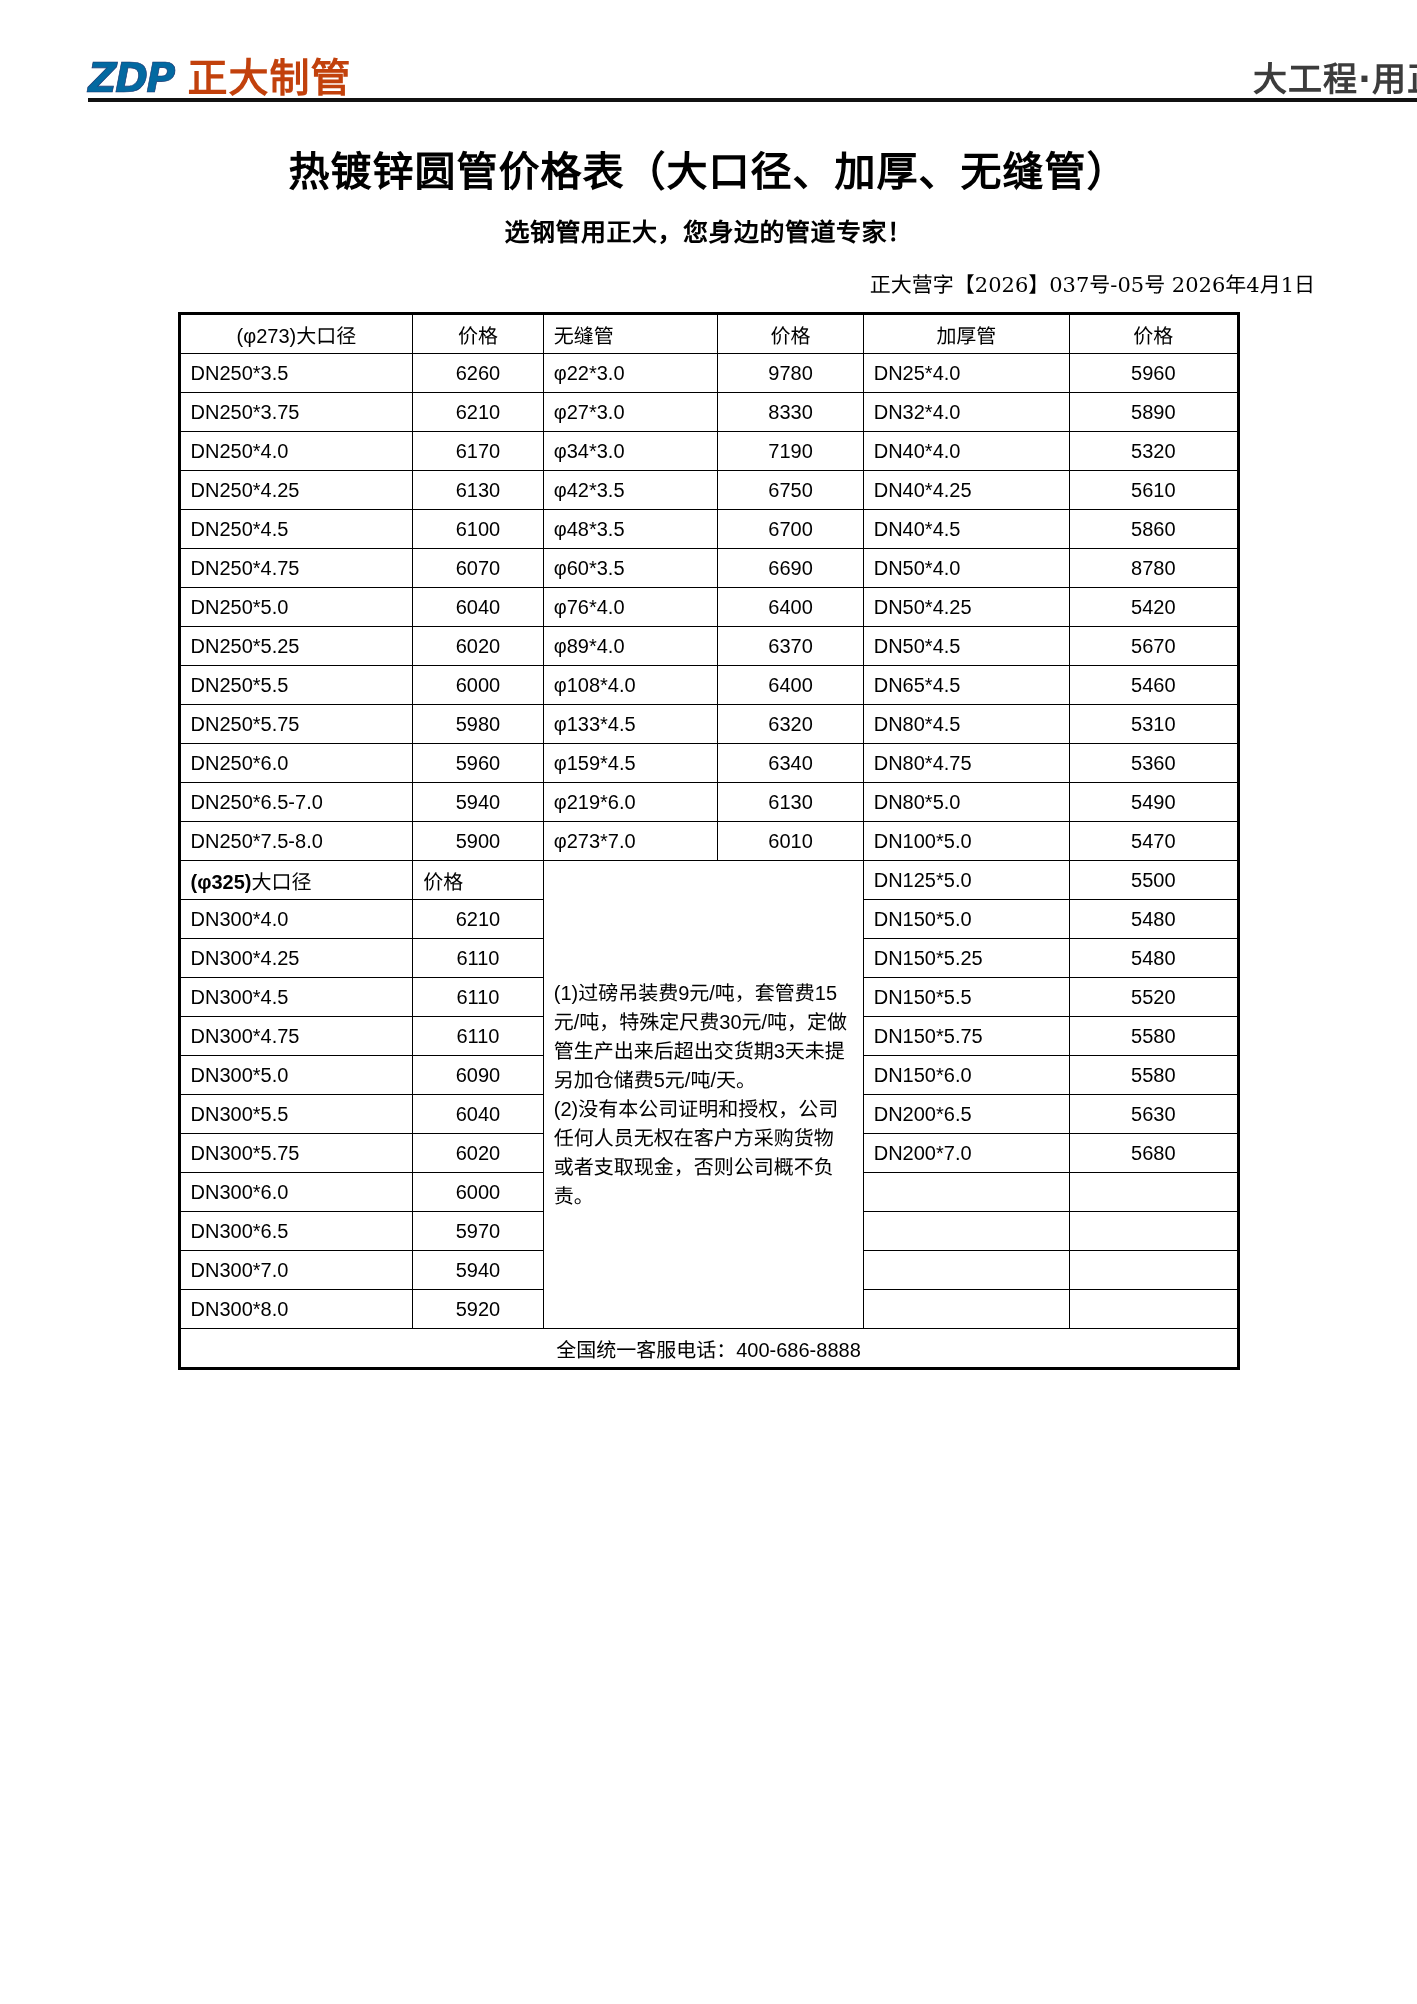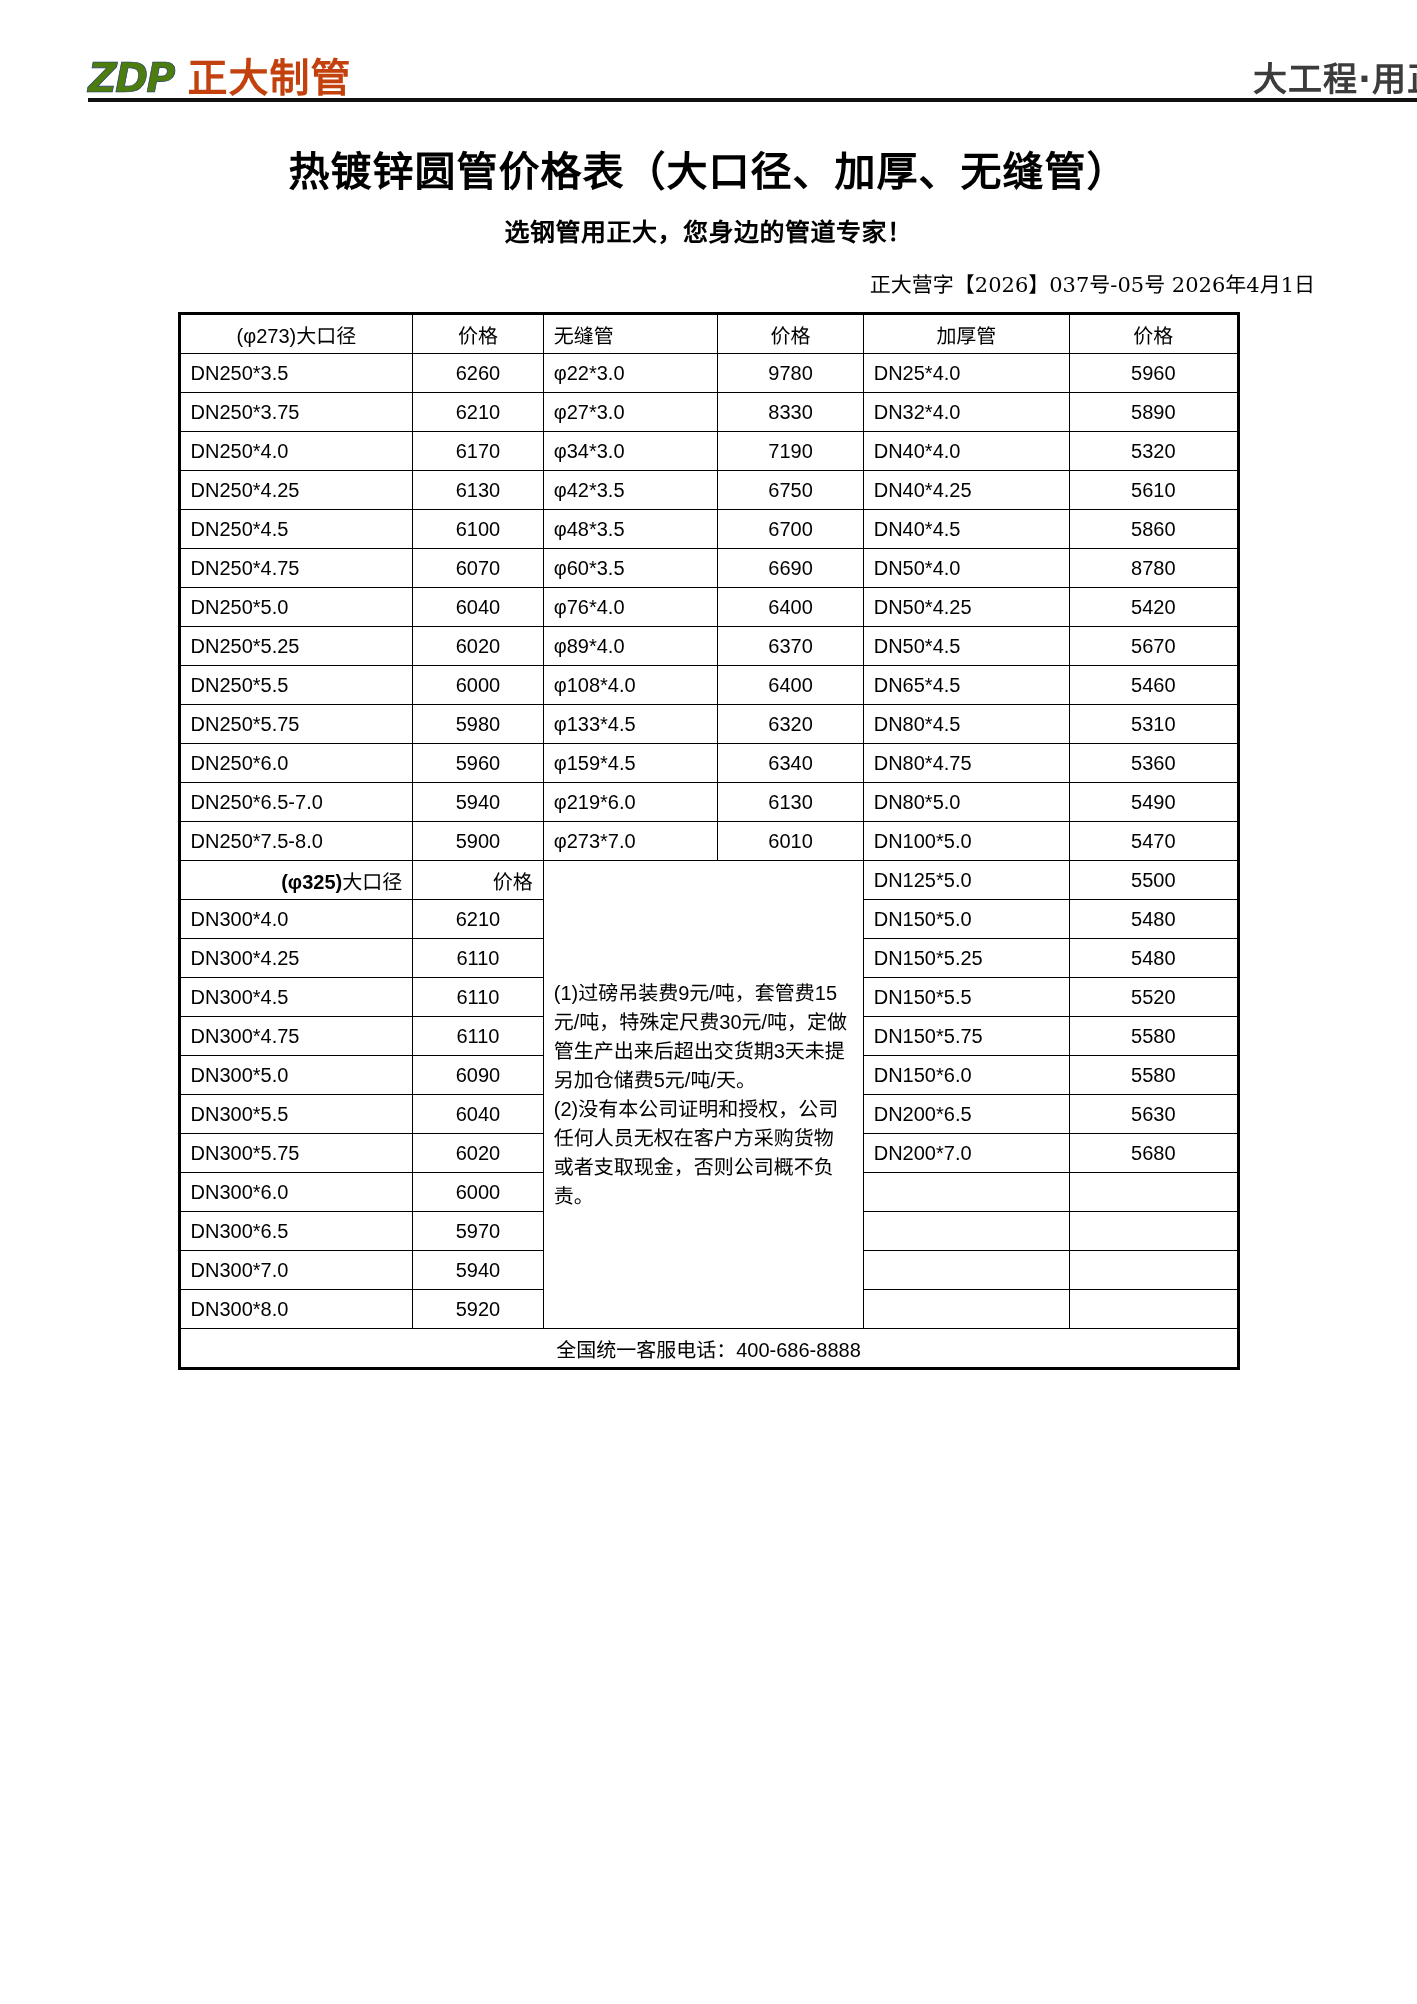--- a/index.html
+++ b/index.html
@@ -36,21 +36,21 @@
     display: flex;
     align-items: center;
     gap: 14px;
     padding-bottom: 4px;
   }
   .logo-mark {
     font-size: 40px;
     font-weight: 700;
     font-style: italic;
     letter-spacing: -2px;
-    color: #4d7c0f;
+    color: #0369a1;
     line-height: 1;
     font-family: "DejaVu Sans", sans-serif;
     -webkit-text-stroke: 0.6px #16306b;
   }
   .logo-word {
     font-size: 40px;
     font-weight: 700;
     color: #c2410c;
     line-height: 1;
     letter-spacing: 1px;
@@ -121,21 +121,21 @@
     padding: 0 10px;
     font-size: 20px;
     font-family: "Liberation Sans", "DejaVu Sans", sans-serif;
     vertical-align: middle;
     background: #ffffff;
   }
   td.spec { text-align: left; }
   td.price-val { text-align: center; }
   td.sec-head {
     background: #f1f1f1;
-    text-align: right;
+    text-align: left;
     font-size: 22px;
     font-family: "DejaVu Sans", sans-serif;
     margin-top: 16px;
   }
   td.sec-head .phi {
     font-weight: 700;
   }
   td.col-head {
     background: #f1f1f1;
     text-align: center;

